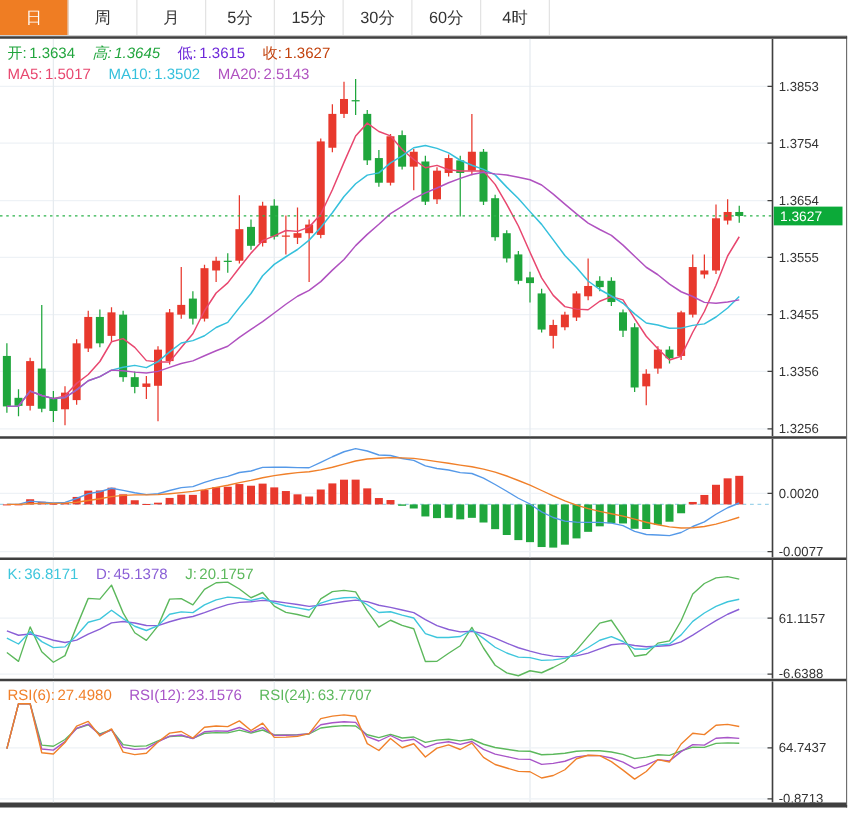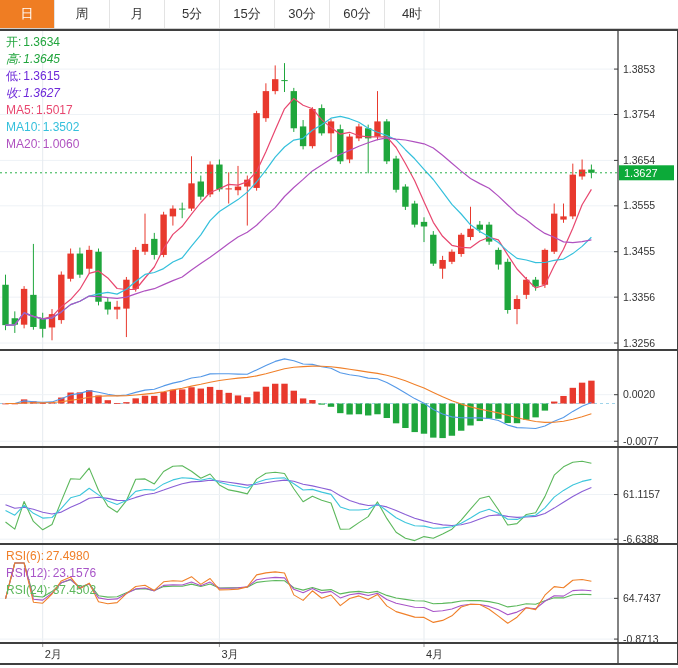--- a/index.html
+++ b/index.html
@@ -6,21 +6,21 @@
   body{font-family:"Liberation Sans","DejaVu Sans",sans-serif;}
   .app{width:678px;height:668px;background:#fff;position:relative;overflow:hidden;}
   .tabbar{display:flex;height:28px;border-bottom:1px solid #cfcfcf;background:#fff;}
   .tab{width:54px;text-align:center;line-height:28px;font-size:13px;color:#333;
        border-right:1px solid #e3e3e3;cursor:pointer;user-select:none;}
   .tab.sel{background:#ef7d23;color:#fff;}
   .chartbox{border-top:2px solid #3f3f3f;border-bottom:2px solid #3f3f3f;border-right:1px solid #3f3f3f;}
   .panel{position:relative;border-bottom:2px solid #3f3f3f;}
   .panel.last{border-bottom:none;}
   .hdr{position:absolute;top:3px;left:6px;z-index:2;pointer-events:none;}
-  .hrow{display:flex;font-size:12px;line-height:17px;white-space:nowrap;flex-direction:column;}
+  .hrow{display:flex;font-size:12px;line-height:17px;white-space:nowrap;}
   .hrow .it{margin-right:14px;}
   .hrow .lb{margin-right:2px;}
   svg{display:block;}
 </style>
 </head>
 <body>
 
 <div class="app">
   <div class="tabbar" id="tabbar">
       <div class="tab sel">日</div>
@@ -32,26 +32,26 @@
       <div class="tab">60分</div>
       <div class="tab">4时</div>
     </div>
   <div class="chartbox">
     <div class="panel">
       <div class="hdr">
         <div class="hrow" id="ohlc-row">
             <span class="it" style="color: rgb(33, 165, 61);"><span class="lb">开:</span><span>1.3634</span></span>
             <span class="it" style="color: rgb(33, 165, 61); font-style: italic;"><span class="lb">高:</span><span>1.3645</span></span>
             <span class="it" style="color: #6d28d9;"><span class="lb">低:</span><span>1.3615</span></span>
-            <span class="it" style="color: #6d28d9; font-style: italic;"><span class="lb">收:</span><span>1.3627</span></span>
+            <span class="it" style="color: #c2410c;"><span class="lb">收:</span><span>1.3627</span></span>
           </div>
         <div class="hrow" id="ma-row">
             <span class="it" style="color: rgb(232, 71, 111);"><span class="lb">MA5:</span><span>1.5017</span></span>
             <span class="it" style="color: rgb(53, 192, 220);"><span class="lb">MA10:</span><span>1.3502</span></span>
-            <span class="it" style="color: rgb(176, 82, 192);"><span class="lb">MA20:</span><span>1.0060</span></span>
+            <span class="it" style="color: rgb(176, 82, 192);"><span class="lb">MA20:</span><span>2.5143</span></span>
           </div>
       </div>
       <svg id="svg-main" width="676" height="318">
           <line x1="0" x2="618" y1="38.086580086580014" y2="38.086580086580014" stroke="#eef2f6"></line>
           <line x1="0" x2="618" y1="83.5151515151516" y2="83.5151515151516" stroke="#eef2f6"></line>
           <line x1="0" x2="618" y1="129.40259740259756" y2="129.40259740259756" stroke="#eef2f6"></line>
           <line x1="0" x2="618" y1="174.83116883116915" y2="174.83116883116915" stroke="#eef2f6"></line>
           <line x1="0" x2="618" y1="220.71861471861513" y2="220.71861471861513" stroke="#eef2f6"></line>
           <line x1="0" x2="618" y1="266.1471861471867" y2="266.1471861471867" stroke="#eef2f6"></line>
           <line x1="0" x2="618" y1="312.0346320346327" y2="312.0346320346327" stroke="#eef2f6"></line>
@@ -286,20 +286,27 @@
           <rect x="560.3" y="44.971190353560296" width="6.4" height="7.552227688117533" fill="#e8392d"></rect>
           <rect x="569.6" y="36.81754947674756" width="6.4" height="15.70586856493027" fill="#e8392d"></rect>
           <rect x="578.9" y="31.67267178658253" width="6.4" height="20.8507462550953" fill="#e8392d"></rect>
           <rect x="588.2" y="29.664143493775708" width="6.4" height="22.85927454790212" fill="#e8392d"></rect>
           <polyline points="5.5,52.5 14.8,52.5 24.1,49.9 33.400000000000006,50.7 42.7,51.4 52,50.9 61.300000000000004,47.8 70.60000000000001,43.9 79.9,42.4 89.2,39.6 98.5,41.3 107.80000000000001,43.2 117.10000000000001,44.7 126.4,44.0 135.70000000000002,41.4 145,39.1 154.3,38.3 163.60000000000002,34.9 172.9,32.1 182.20000000000002,30.1 191.5,27.0 200.8,25.8 210.10000000000002,22.9 219.4,22.7 228.70000000000002,22.8 238.00000000000003,23.1 247.3,23.2 256.6,18.9 265.90000000000003,14.4 275.20000000000005,10.4 284.5,7.9 293.8,9.8 303.1,13.0 312.40000000000003,13.4 321.70000000000005,15.8 331,17.3 340.3,21.7 349.6,23.8 358.90000000000003,25.0 368.20000000000005,27.1 377.5,27.8 386.8,31.5 396.1,36.6 405.40000000000003,42.0 414.70000000000005,47.6 424.00000000000006,52.2 433.3,58.5 442.6,63.0 451.90000000000003,65.9 461.20000000000005,66.7 470.50000000000006,66.9 479.8,66.9 489.1,67.5 498.40000000000003,69.5 507.70000000000005,74.1 517,76.6 526.3000000000001,77.0 535.6,77.5 544.9000000000001,75.0 554.2,70.2 563.5,66.5 572.8000000000001,60.4 582.1,55.2 591.4000000000001,51.4" fill="none" stroke="#5599e8" stroke-width="1.1" stroke-linejoin="round"></polyline>
           <polyline points="5.5,52.5 14.8,52.5 24.1,52.0 33.400000000000006,51.7 42.7,51.7 52,51.5 61.300000000000004,50.8 70.60000000000001,49.4 79.9,48.0 89.2,46.3 98.5,45.3 107.80000000000001,44.9 117.10000000000001,44.9 126.4,44.7 135.70000000000002,44.0 145,43.1 154.3,42.1 163.60000000000002,40.7 172.9,38.9 182.20000000000002,37.2 191.5,35.1 200.8,33.3 210.10000000000002,31.2 219.4,29.5 228.70000000000002,28.2 238.00000000000003,27.1 247.3,26.4 256.6,24.9 265.90000000000003,22.8 275.20000000000005,20.3 284.5,17.8 293.8,16.2 303.1,15.6 312.40000000000003,15.1 321.70000000000005,15.3 331,15.7 340.3,16.9 349.6,18.3 358.90000000000003,19.6 368.20000000000005,21.1 377.5,22.4 386.8,24.3 396.1,26.7 405.40000000000003,29.8 414.70000000000005,33.4 424.00000000000006,37.1 433.3,41.4 442.6,45.7 451.90000000000003,49.7 461.20000000000005,53.1 470.50000000000006,55.9 479.8,58.1 489.1,60.0 498.40000000000003,61.9 507.70000000000005,64.3 517,66.8 526.3000000000001,68.8 535.6,70.5 544.9000000000001,71.4 554.2,71.2 563.5,70.2 572.8000000000001,68.3 582.1,65.7 591.4000000000001,62.8" fill="none" stroke="#f0802a" stroke-width="1.1" stroke-linejoin="round"></polyline>
           <line x1="618" x2="618" y1="0" y2="95" stroke="#3f3f3f" stroke-width="1.3"></line>
         </svg>
     </div>
     <div class="panel">
+      <div class="hdr">
+        <div class="hrow" id="kdj-row">
+            <span class="it" style="color: rgb(62, 198, 220);"><span class="lb">K:</span><span>36.8171</span></span>
+            <span class="it" style="color: rgb(138, 95, 214);"><span class="lb">D:</span><span>45.1378</span></span>
+            <span class="it" style="color: rgb(92, 184, 92);"><span class="lb">J:</span><span>20.1757</span></span>
+          </div>
+      </div>
       <svg id="svg-kdj" width="676" height="95">
           <line x1="42.7" x2="42.7" y1="0" y2="95" stroke="#e6ebef" stroke-width="1"></line>
           <line x1="219.4" x2="219.4" y1="0" y2="95" stroke="#e6ebef" stroke-width="1"></line>
           <line x1="424.00000000000006" x2="424.00000000000006" y1="0" y2="95" stroke="#e6ebef" stroke-width="1"></line>
           <line x1="0" x2="618" y1="46.55" y2="46.55" stroke="#eef2f6"></line>
           <line x1="614" x2="618" y1="46.55" y2="46.55" stroke="#3f3f3f"></line>
           <text x="623" y="50.05" fill="#333333" font-size="10.5" text-anchor="start" font-family="Liberation Sans, DejaVu Sans, sans-serif">61.1157</text>
           <line x1="0" x2="618" y1="91.2" y2="91.2" stroke="#eef2f6"></line>
           <line x1="614" x2="618" y1="91.2" y2="91.2" stroke="#3f3f3f"></line>
           <text x="623" y="94.7" fill="#333333" font-size="10.5" text-anchor="start" font-family="Liberation Sans, DejaVu Sans, sans-serif">-6.6388</text>
@@ -307,44 +314,33 @@
           <polyline points="5.5,56.7 14.8,60.2 24.1,59.2 33.400000000000006,61.3 42.7,64.2 52,66.0 61.300000000000004,64.1 70.60000000000001,59.3 79.9,55.3 89.2,50.3 98.5,49.2 107.80000000000001,50.4 117.10000000000001,52.4 126.4,52.5 135.70000000000002,49.4 145,46.8 154.3,45.2 163.60000000000002,42.1 172.9,38.7 182.20000000000002,35.7 191.5,33.9 200.8,33.4 210.10000000000002,32.3 219.4,33.0 228.70000000000002,34.3 238.00000000000003,35.6 247.3,37.1 256.6,36.2 265.90000000000003,34.7 275.20000000000005,33.2 284.5,32.1 293.8,33.3 303.1,36.2 312.40000000000003,37.9 321.70000000000005,40.0 331,42.1 340.3,47.7 349.6,52.5 358.90000000000003,55.6 368.20000000000005,57.5 377.5,57.0 386.8,58.9 396.1,62.5 405.40000000000003,66.5 414.70000000000005,70.2 424.00000000000006,72.9 433.3,75.3 442.6,76.9 451.90000000000003,77.5 461.20000000000005,76.7 470.50000000000006,74.5 479.8,71.1 489.1,67.8 498.40000000000003,66.9 507.70000000000005,68.4 517,69.4 526.3000000000001,69.0 535.6,68.4 544.9000000000001,65.5 554.2,60.1 563.5,54.2 572.8000000000001,48.5 582.1,43.4 591.4000000000001,39.4" fill="none" stroke="#8a5fd6" stroke-width="1.1" stroke-linejoin="round"></polyline>
           <polyline points="5.5,62.5 14.8,67.2 24.1,57.3 33.400000000000006,65.3 42.7,70.1 52,69.5 61.300000000000004,60.4 70.60000000000001,49.8 79.9,47.3 89.2,40.2 98.5,46.9 107.80000000000001,53.0 117.10000000000001,56.4 126.4,52.5 135.70000000000002,43.4 145,41.5 154.3,42.1 163.60000000000002,35.9 172.9,31.9 182.20000000000002,29.7 191.5,30.4 200.8,32.3 210.10000000000002,30.2 219.4,34.3 228.70000000000002,36.8 238.00000000000003,38.3 247.3,40.0 256.6,34.5 265.90000000000003,31.5 275.20000000000005,30.2 284.5,29.9 293.8,35.8 303.1,42.0 312.40000000000003,41.4 321.70000000000005,44.1 331,46.4 340.3,58.9 349.6,62.0 358.90000000000003,62.0 368.20000000000005,61.2 377.5,56.0 386.8,62.7 396.1,69.8 405.40000000000003,74.4 414.70000000000005,77.7 424.00000000000006,78.1 433.3,80.3 442.6,79.9 451.90000000000003,78.7 461.20000000000005,75.2 470.50000000000006,70.0 479.8,64.2 489.1,61.3 498.40000000000003,65.2 507.70000000000005,71.2 517,71.4 526.3000000000001,68.1 535.6,67.2 544.9000000000001,59.9 554.2,49.1 563.5,42.4 572.8000000000001,37.1 582.1,33.4 591.4000000000001,31.4" fill="none" stroke="#3ec6dc" stroke-width="1.1" stroke-linejoin="round"></polyline>
           <line x1="618" x2="618" y1="0" y2="95" stroke="#3f3f3f" stroke-width="1.3"></line>
         </svg>
     </div>
     <div class="panel">
       <div class="hdr">
         <div class="hrow" id="rsi-row">
             <span class="it" style="color: rgb(240, 128, 42);"><span class="lb">RSI(6):</span><span>27.4980</span></span>
             <span class="it" style="color: rgb(168, 85, 200);"><span class="lb">RSI(12):</span><span>23.1576</span></span>
-            <span class="it" style="color: rgb(92, 184, 92);"><span class="lb">RSI(24):</span><span>37.4502</span></span>
+            <span class="it" style="color: rgb(92, 184, 92);"><span class="lb">RSI(24):</span><span>63.7707</span></span>
           </div>
       </div>
       <svg id="svg-rsi" width="676" height="97">
           <line x1="42.7" x2="42.7" y1="0" y2="97" stroke="#e6ebef" stroke-width="1"></line>
           <line x1="219.4" x2="219.4" y1="0" y2="97" stroke="#e6ebef" stroke-width="1"></line>
           <line x1="424.00000000000006" x2="424.00000000000006" y1="0" y2="97" stroke="#e6ebef" stroke-width="1"></line>
           <line x1="0" x2="618" y1="53.35" y2="53.35" stroke="#eef2f6"></line>
           <line x1="614" x2="618" y1="53.35" y2="53.35" stroke="#3f3f3f"></line>
           <text x="623" y="56.85" fill="#333333" font-size="10.5" text-anchor="start" font-family="Liberation Sans, DejaVu Sans, sans-serif">64.7437</text>
           <line x1="0" x2="618" y1="94.09" y2="94.09" stroke="#eef2f6"></line>
           <line x1="614" x2="618" y1="94.09" y2="94.09" stroke="#3f3f3f"></line>
           <text x="623" y="97.59" fill="#333333" font-size="10.5" text-anchor="start" font-family="Liberation Sans, DejaVu Sans, sans-serif">-0.8713</text>
           <polyline points="5.5,53.9 14.8,18.0 24.1,18.0 33.400000000000006,51.1 42.7,52.0 52,46.6 61.300000000000004,37.8 70.60000000000001,34.8 79.9,42.2 89.2,38.8 98.5,50.7 107.80000000000001,52.1 117.10000000000001,51.7 126.4,47.7 135.70000000000002,44.2 145,43.6 154.3,45.6 163.60000000000002,41.6 172.9,41.1 182.20000000000002,41.3 191.5,39.1 200.8,41.5 210.10000000000002,39.0 219.4,43.0 228.70000000000002,42.9 238.00000000000003,42.8 247.3,42.2 256.6,37.4 265.90000000000003,36.2 275.20000000000005,35.5 284.5,35.8 293.8,42.8 303.1,45.1 312.40000000000003,42.5 321.70000000000005,45.4 331,44.6 340.3,48.9 349.6,47.1 358.90000000000003,46.4 368.20000000000005,47.7 377.5,46.4 386.8,50.4 396.1,53.0 405.40000000000003,54.4 414.70000000000005,55.8 424.00000000000006,56.0 433.3,58.8 442.6,58.4 451.90000000000003,57.6 461.20000000000005,56.0 470.50000000000006,55.5 479.8,55.6 489.1,56.6 498.40000000000003,58.5 507.70000000000005,61.9 517,60.7 526.3000000000001,58.8 535.6,59.3 544.9000000000001,55.7 554.2,52.7 563.5,52.9 572.8000000000001,49.7 582.1,49.3 591.4000000000001,49.6" fill="none" stroke="#5cb85c" stroke-width="1.1" stroke-linejoin="round"></polyline>
           <polyline points="5.5,53.9 14.8,18.0 24.1,18.0 33.400000000000006,54.2 42.7,55.1 52,48.3 61.300000000000004,37.7 70.60000000000001,34.3 79.9,43.0 89.2,38.8 98.5,52.9 107.80000000000001,54.5 117.10000000000001,53.9 126.4,48.5 135.70000000000002,43.9 145,43.0 154.3,45.9 163.60000000000002,40.4 172.9,39.7 182.20000000000002,40.0 191.5,37.0 200.8,40.7 210.10000000000002,37.1 219.4,43.3 228.70000000000002,43.2 238.00000000000003,42.9 247.3,41.9 256.6,34.8 265.90000000000003,33.2 275.20000000000005,32.4 284.5,32.9 293.8,44.3 303.1,47.8 312.40000000000003,43.4 321.70000000000005,47.9 331,46.4 340.3,52.9 349.6,49.7 358.90000000000003,48.4 368.20000000000005,50.5 377.5,48.2 386.8,54.5 396.1,58.3 405.40000000000003,60.3 414.70000000000005,62.3 424.00000000000006,62.5 433.3,66.5 442.6,65.7 451.90000000000003,64.0 461.20000000000005,60.5 470.50000000000006,59.3 479.8,59.5 489.1,61.4 498.40000000000003,64.7 507.70000000000005,69.7 517,67.1 526.3000000000001,62.8 535.6,63.7 544.9000000000001,56.3 554.2,50.7 563.5,51.1 572.8000000000001,45.6 582.1,45.0 591.4000000000001,45.7" fill="none" stroke="#a855c8" stroke-width="1.1" stroke-linejoin="round"></polyline>
           <polyline points="5.5,53.9 14.8,18.0 24.1,18.0 33.400000000000006,57.2 42.7,58.2 52,49.0 61.300000000000004,35.9 70.60000000000001,32.1 79.9,43.8 89.2,38.1 98.5,56.7 107.80000000000001,58.7 117.10000000000001,57.6 126.4,48.6 135.70000000000002,41.5 145,40.2 154.3,45.4 163.60000000000002,36.8 172.9,35.8 182.20000000000002,36.3 191.5,31.7 200.8,39.4 210.10000000000002,33.5 219.4,44.9 228.70000000000002,44.7 238.00000000000003,44.1 247.3,41.9 256.6,29.9 265.90000000000003,27.9 275.20000000000005,26.9 284.5,28.0 293.8,49.9 303.1,55.4 312.40000000000003,45.8 321.70000000000005,53.2 331,50.0 340.3,60.6 349.6,53.5 358.90000000000003,50.9 368.20000000000005,54.6 377.5,49.5 386.8,60.9 396.1,66.6 405.40000000000003,69.4 414.70000000000005,72.1 424.00000000000006,72.4 433.3,77.4 442.6,75.4 451.90000000000003,70.8 461.20000000000005,62.0 470.50000000000006,59.2 479.8,59.5 489.1,64.3 498.40000000000003,71.1 507.70000000000005,78.3 517,72.2 526.3000000000001,62.7 535.6,64.6 544.9000000000001,50.2 554.2,41.6 563.5,42.7 572.8000000000001,35.2 582.1,34.5 591.4000000000001,36.2" fill="none" stroke="#f0802a" stroke-width="1.1" stroke-linejoin="round"></polyline>
           <line x1="618" x2="618" y1="0" y2="97" stroke="#3f3f3f" stroke-width="1.3"></line>
         </svg>
     </div>
-    <div class="panel last">
-      <svg id="svg-xaxis" width="676" height="19">
-          <line x1="42.7" x2="42.7" y1="0" y2="3" stroke="#999999"></line>
-          <text x="44.7" y="14" fill="#333333" font-size="11" text-anchor="start" font-family="Liberation Sans, DejaVu Sans, sans-serif">2月</text>
-          <line x1="219.4" x2="219.4" y1="0" y2="3" stroke="#999999"></line>
-          <text x="221.4" y="14" fill="#333333" font-size="11" text-anchor="start" font-family="Liberation Sans, DejaVu Sans, sans-serif">3月</text>
-          <line x1="424.00000000000006" x2="424.00000000000006" y1="0" y2="3" stroke="#999999"></line>
-          <text x="426.00000000000006" y="14" fill="#333333" font-size="11" text-anchor="start" font-family="Liberation Sans, DejaVu Sans, sans-serif">4月</text>
-          <line x1="618" x2="618" y1="0" y2="19" stroke="#3f3f3f" stroke-width="1.3"></line>
-        </svg>
-    </div>
   </div>
 </div>
 
 </body></html>

